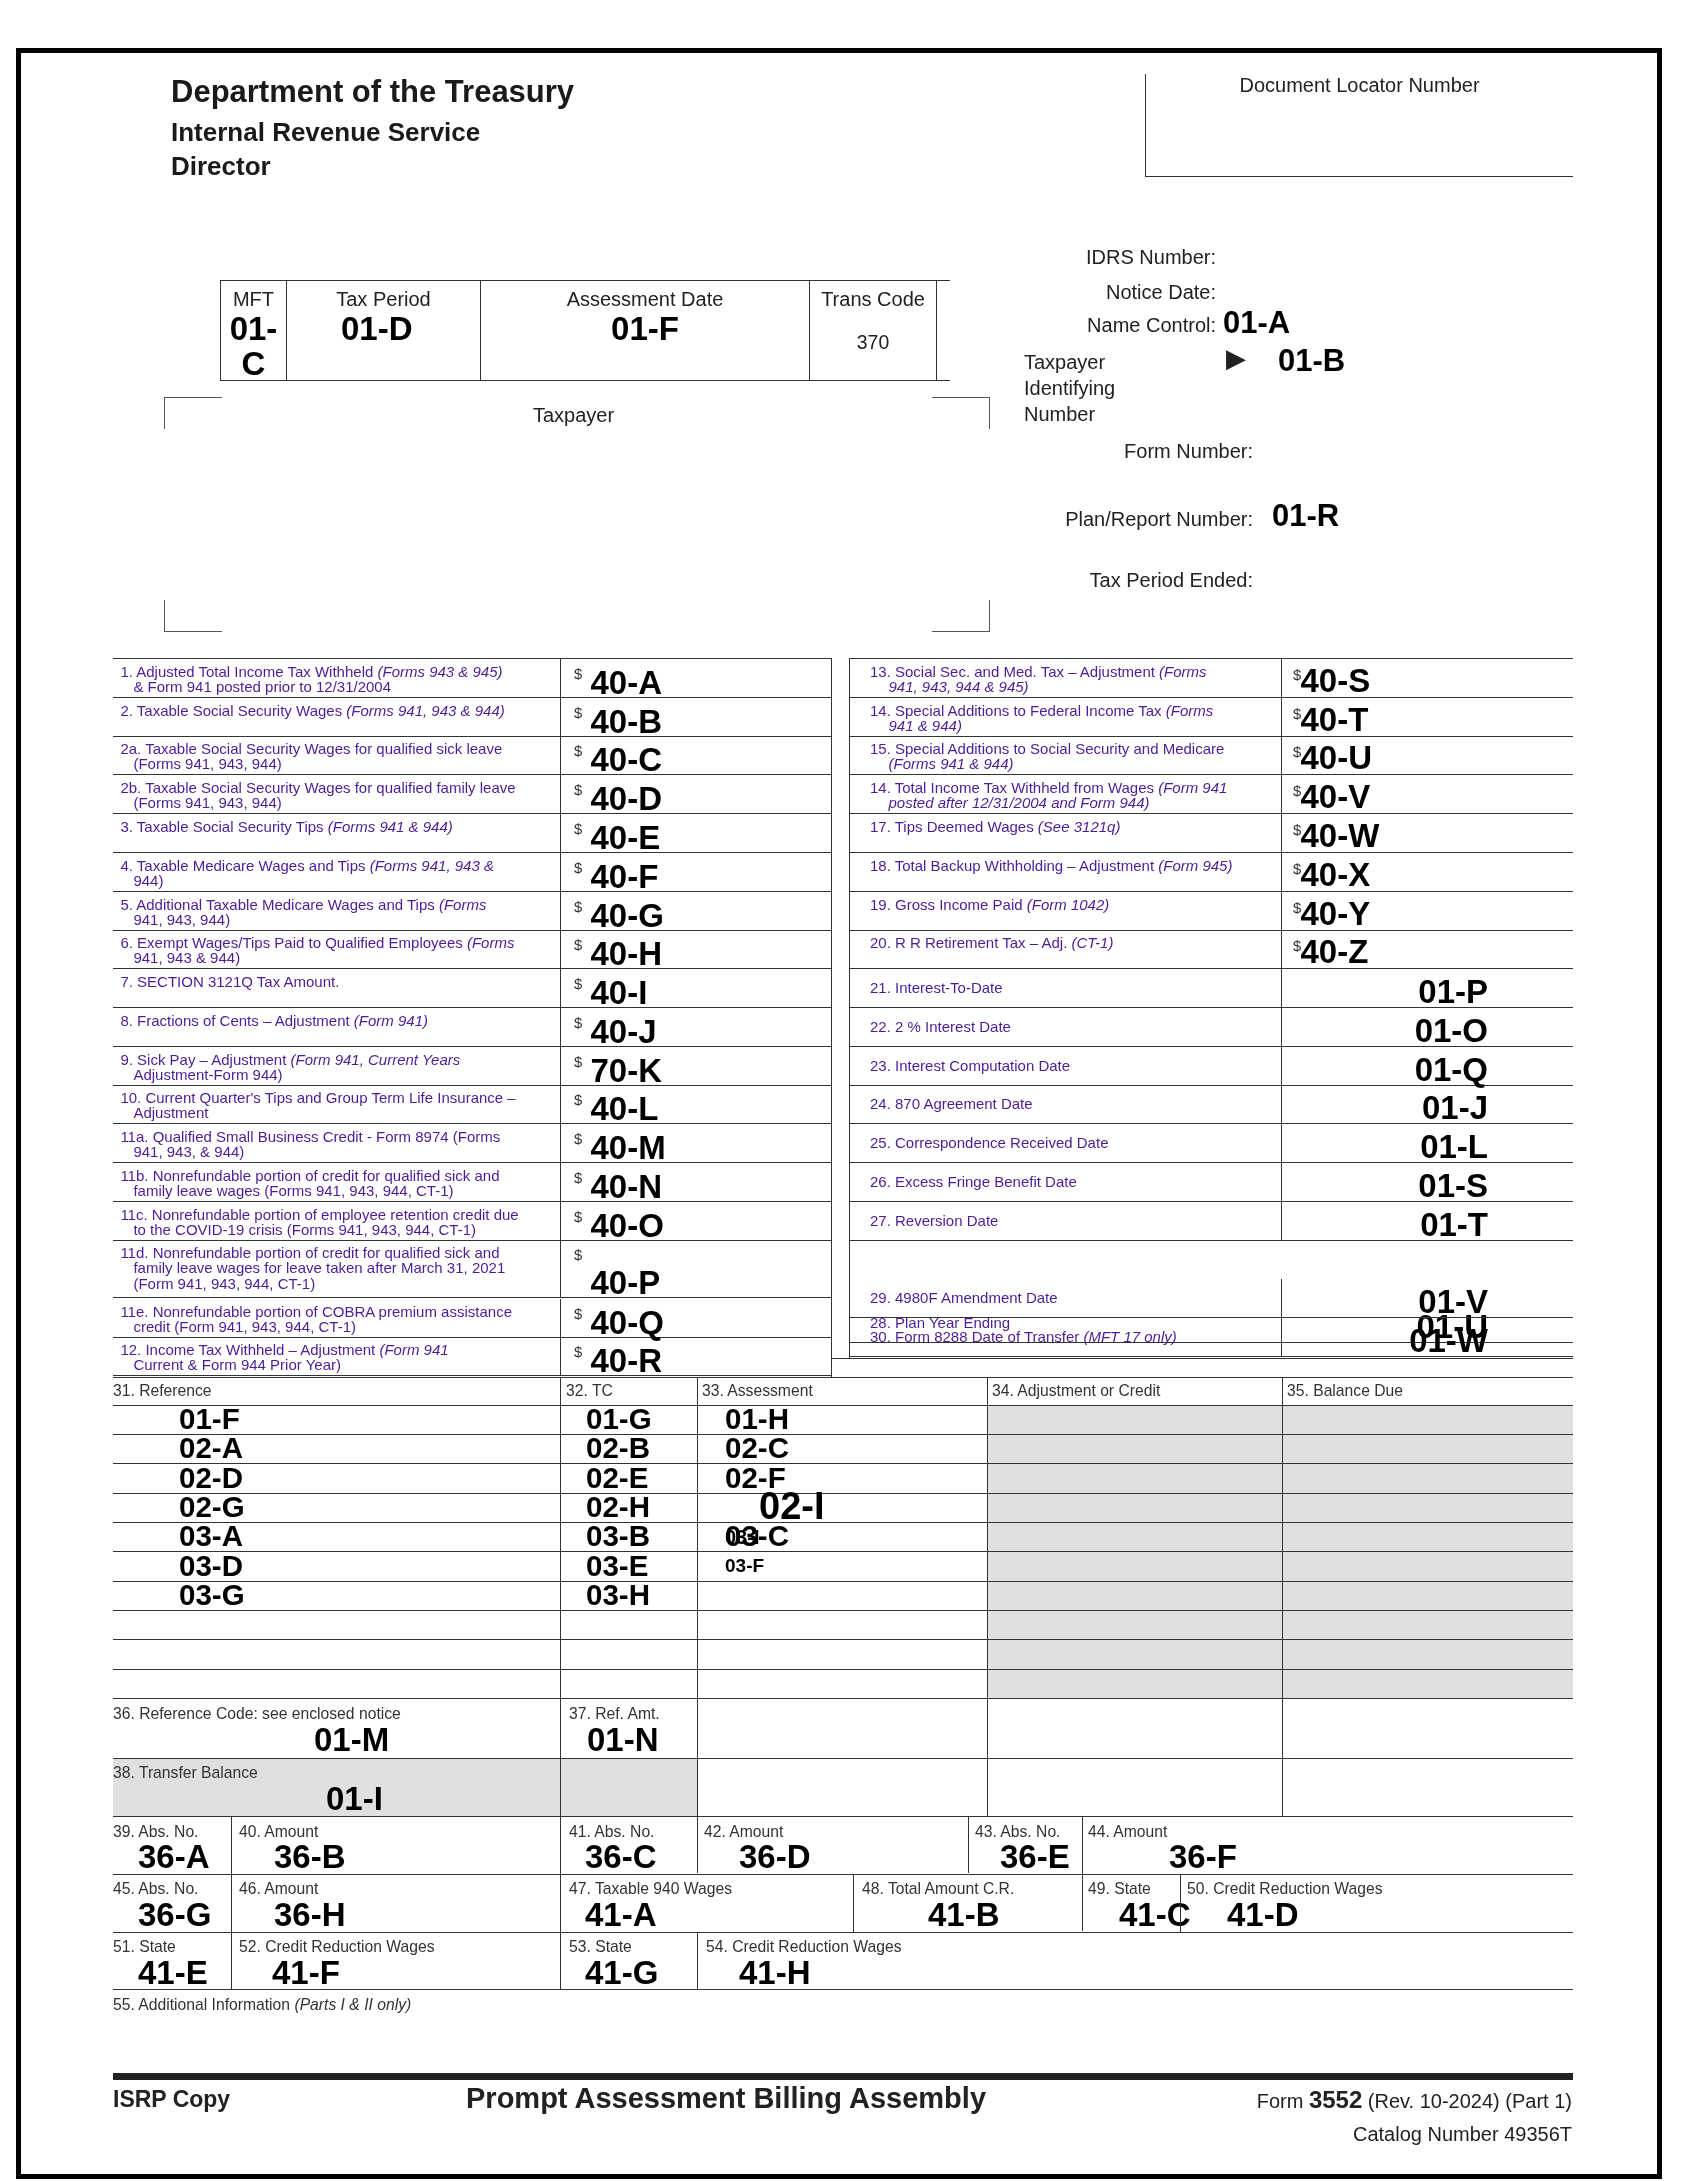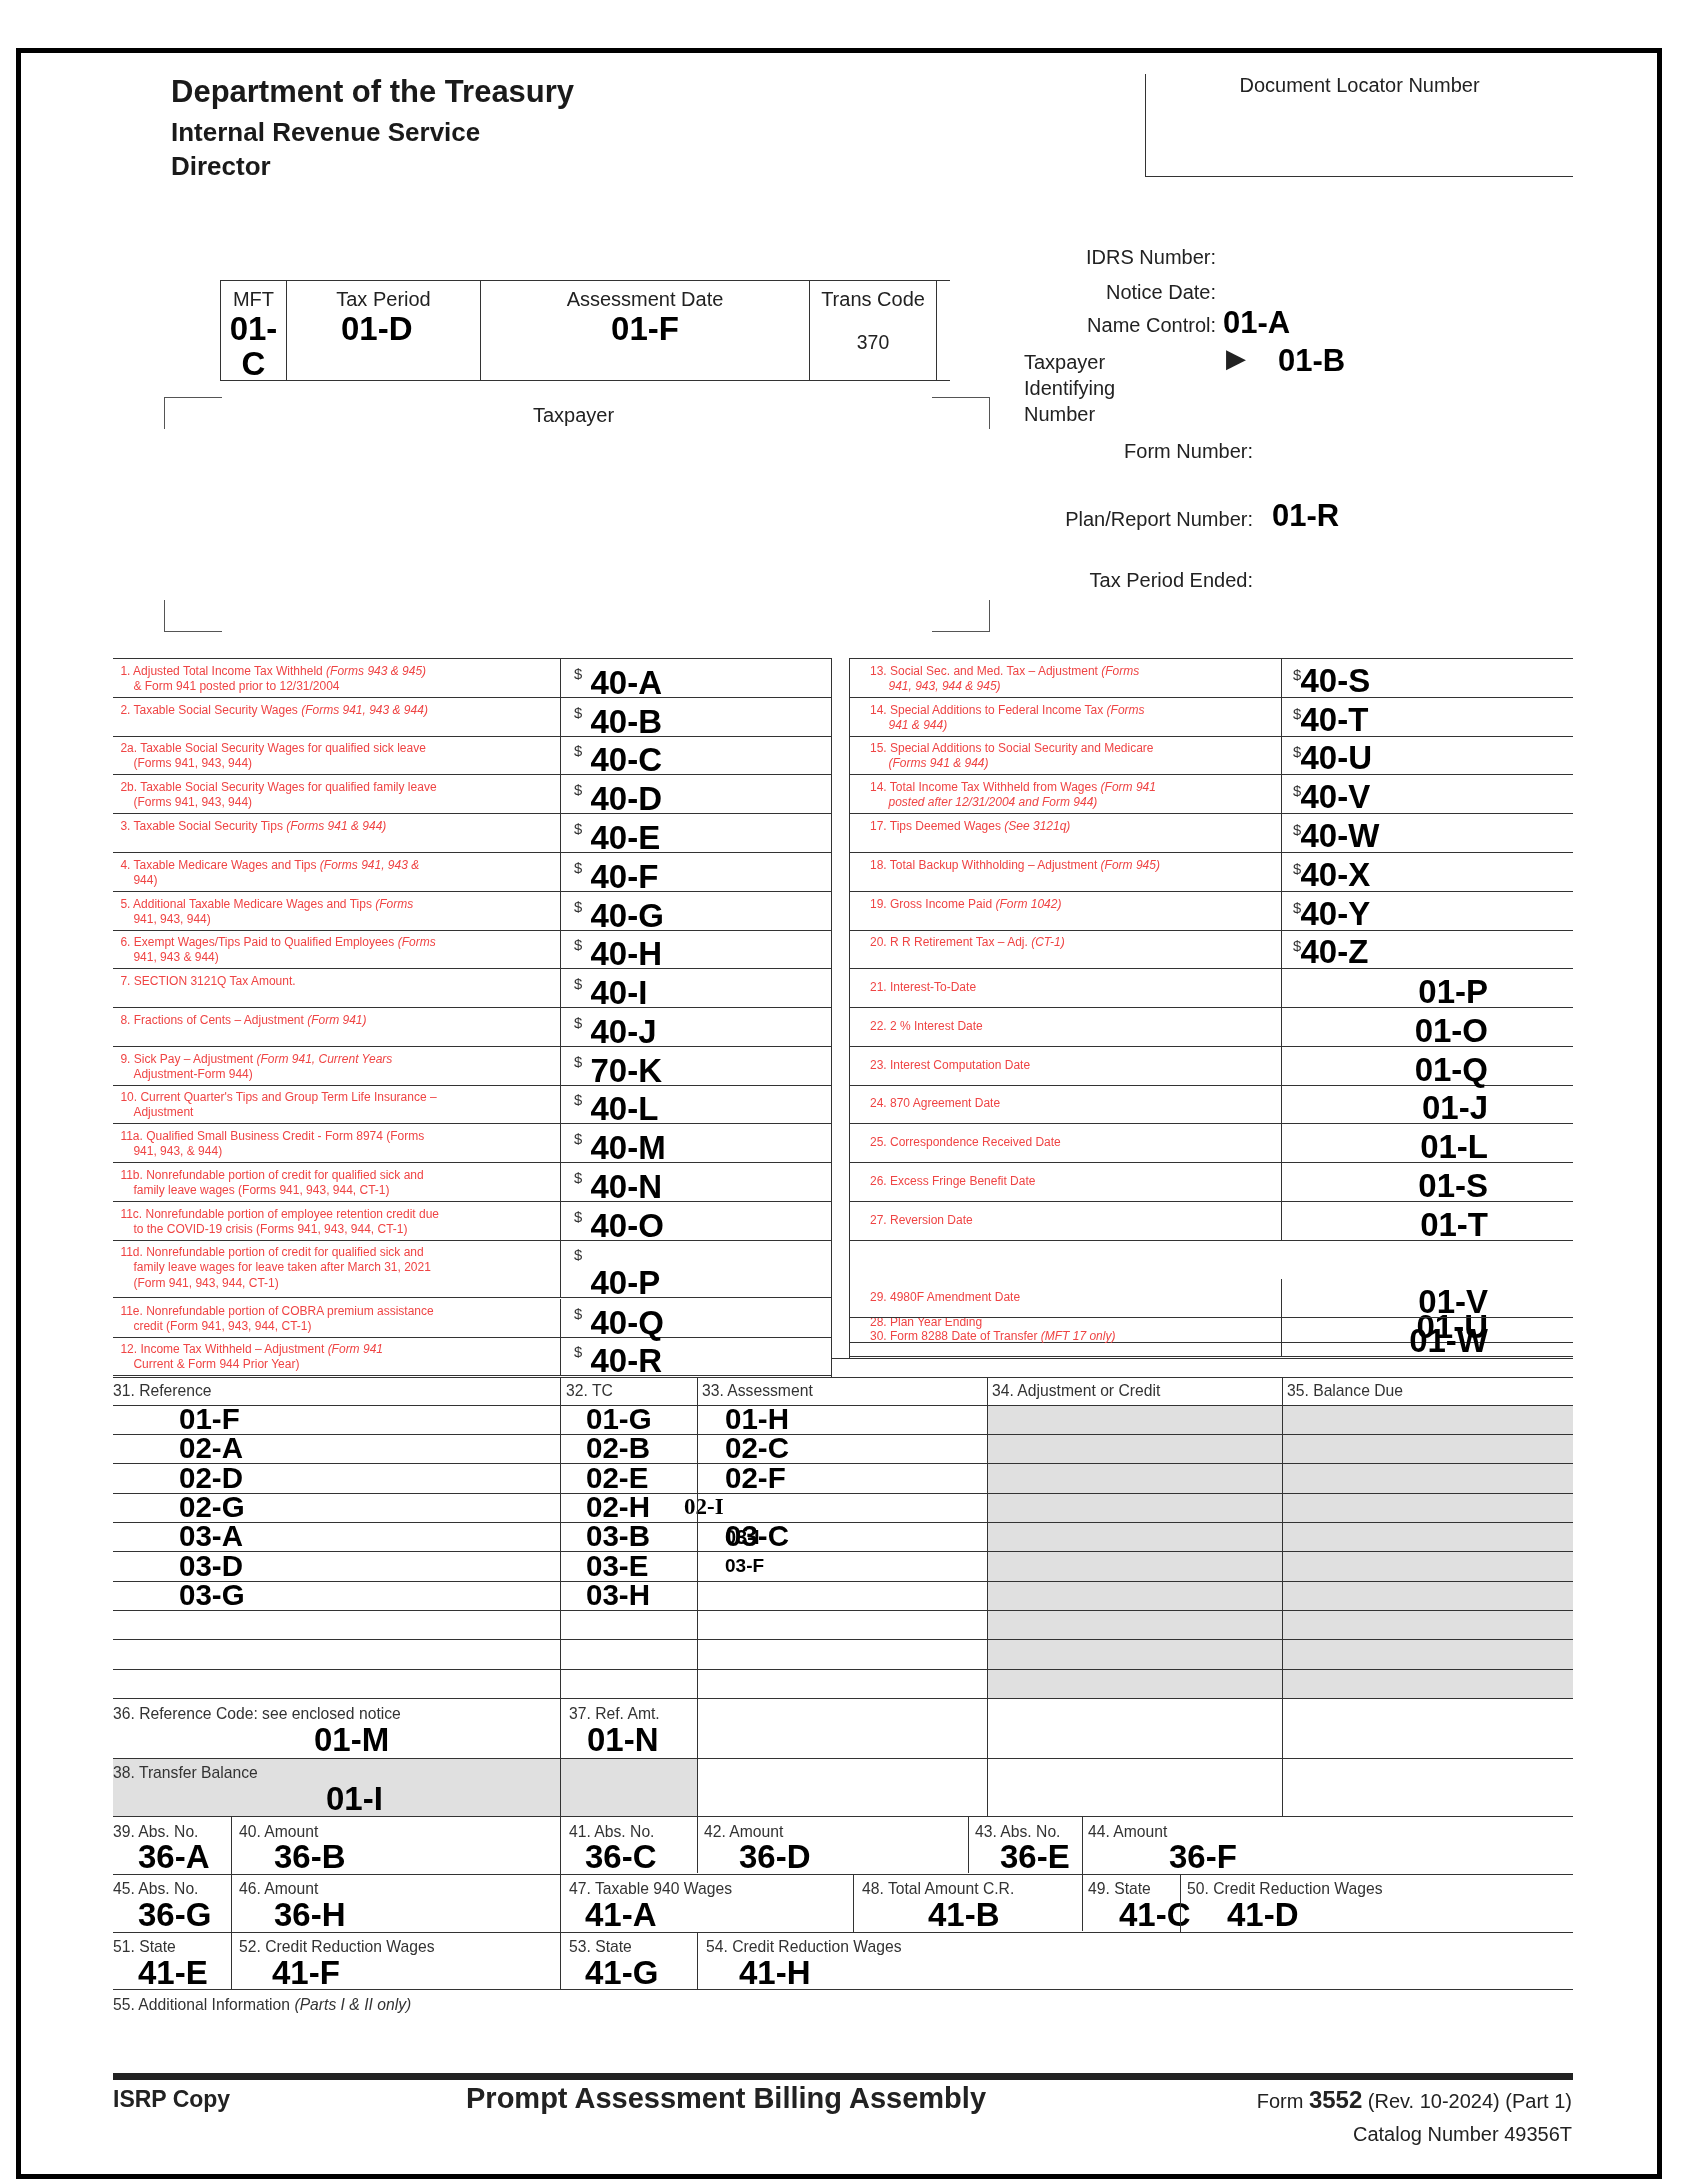--- a/index.html
+++ b/index.html
@@ -19,21 +19,21 @@
   .toptbl .big { font-size:33px; font-weight:bold; color:#000; line-height:35px; }
   .toptbl .small { font-size:19.4px; color:#222; margin-top:20px; }
 
   .bracket { border-color:#555; border-style:solid; width:57px; height:31px; }
   .tp-label { left:533px; top:404px; font-size:20px; color:#222; }
 
   .rlab { font-size:20px; color:#222; text-align:right; width:231px; }
   .rbig { font-size:31px; font-weight:bold; color:#000; }
 
   .fld { position:absolute; display:flex; border-bottom:1.4px solid #333; box-sizing:border-box; }
-  .fld .l { font-size:12px; color:#ef4444; line-height:15.7px; padding:4.6px 0 0 7.4px; box-sizing:border-box; border-right:1.4px solid #333; }
+  .fld .l { font-size:15px; color:#4c1d95; line-height:15.7px; padding:4.6px 0 0 7.4px; box-sizing:border-box; border-right:1.4px solid #333; }
   .fld .l i { font-style:italic; }
   .fld .v { position:relative; box-sizing:border-box; }
   .fld .v .d { position:absolute; left:13px; top:7.4px; font-size:14.8px; color:#333; }
   .fld .v .n { position:absolute; left:29.5px; bottom:-3.7px; font-size:33px; font-weight:bold; color:#000; line-height:37px; }
   .rfld .v .d { left:11px; top:8.3px; }
   .rfld .v .n { left:18.5px; bottom:-1.8px; }
   .dfld .v .n { left:auto; right:85px; bottom:-2.8px; }
 
   .vline { position:absolute; background:#333; width:1.4px; }
   .hline { position:absolute; background:#333; height:1.4px; }
@@ -380,21 +380,21 @@
     <div class="cell-big" style="left:1291px;top:1432px;font-size:29.5px;line-height:31px;"></div>
     <div class="hline" style="left:113px;top:1463px;width:1460px;"></div>
     <div class="cell-big" style="left:179px;top:1462px;font-size:29.5px;line-height:31px;">02-D</div>
     <div class="cell-big" style="left:586px;top:1462px;font-size:29.5px;line-height:31px;">02-E</div>
     <div class="cell-big" style="left:725px;top:1462px;font-size:29.5px;line-height:31px;">02-F</div>
     <div class="cell-big" style="left:996px;top:1462px;font-size:29.5px;line-height:31px;"></div>
     <div class="cell-big" style="left:1291px;top:1462px;font-size:29.5px;line-height:31px;"></div>
     <div class="hline" style="left:113px;top:1493px;width:1460px;"></div>
     <div class="cell-big" style="left:179px;top:1491px;font-size:29.5px;line-height:31px;">02-G</div>
     <div class="cell-big" style="left:586px;top:1491px;font-size:29.5px;line-height:31px;">02-H</div>
-    <div class="cell-big" style="left:684px;top:1491px;font-size:23px;line-height:31px;font-family:Liberation Serif, serif;">02-I</div>
+    <div class="cell-big" style="left:759px;top:1491px;font-size:38px;line-height:31px;">02-I</div>
     <div class="cell-big" style="left:996px;top:1491px;font-size:29.5px;line-height:31px;"></div>
     <div class="cell-big" style="left:1291px;top:1491px;font-size:29.5px;line-height:31px;"></div>
     <div class="hline" style="left:113px;top:1522px;width:1460px;"></div>
     <div class="cell-big" style="left:179px;top:1520px;font-size:29.5px;line-height:31px;text-align:center;">03-A</div>
     <div class="cell-big" style="left:586px;top:1520px;font-size:29.5px;line-height:31px;">03-B</div>
     <div class="cell-big" style="left:725px;top:1520px;font-size:29.5px;line-height:31px;">03-C</div>
     <div class="cell-big" style="left:996px;top:1520px;font-size:29.5px;line-height:31px;"></div>
     <div class="cell-big" style="left:1291px;top:1520px;font-size:29.5px;line-height:31px;"></div>
     <div class="hline" style="left:113px;top:1551px;width:1460px;"></div>
     <div class="cell-big" style="left:179px;top:1550px;font-size:29.5px;line-height:31px;">03-D</div>

